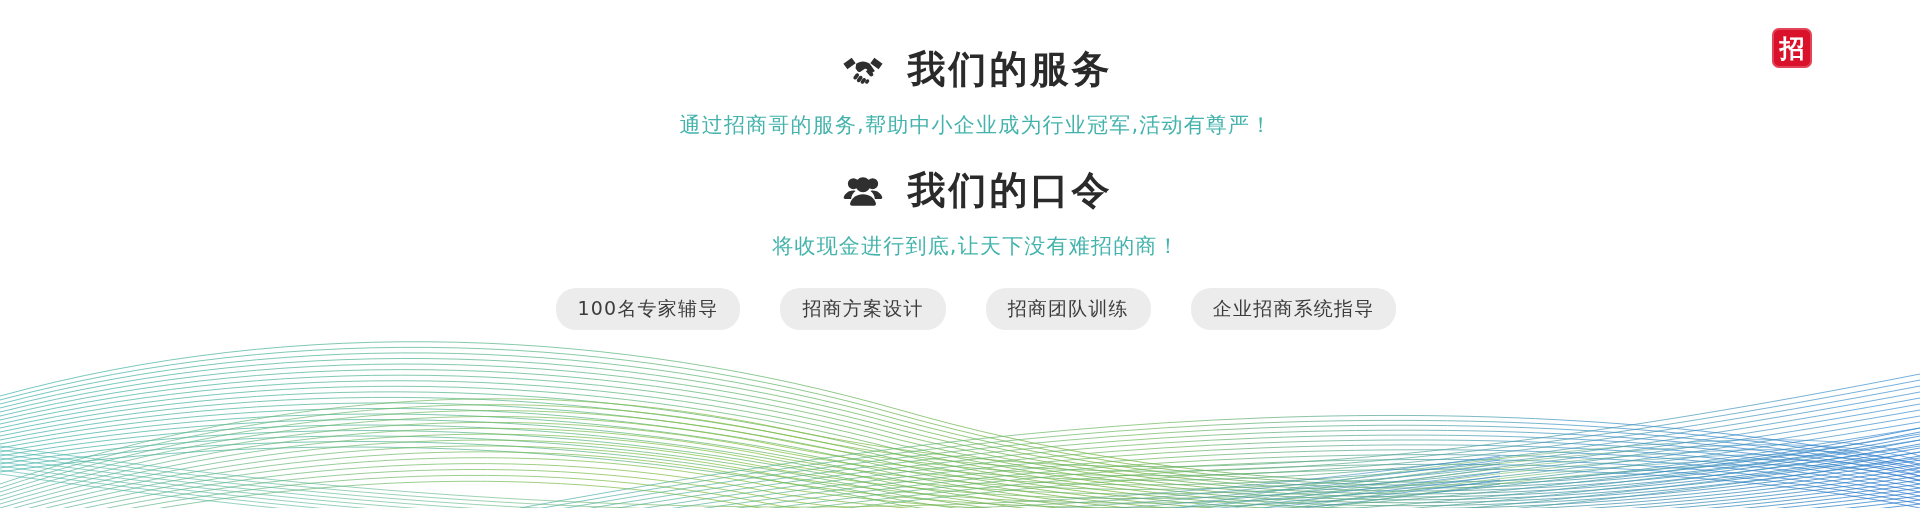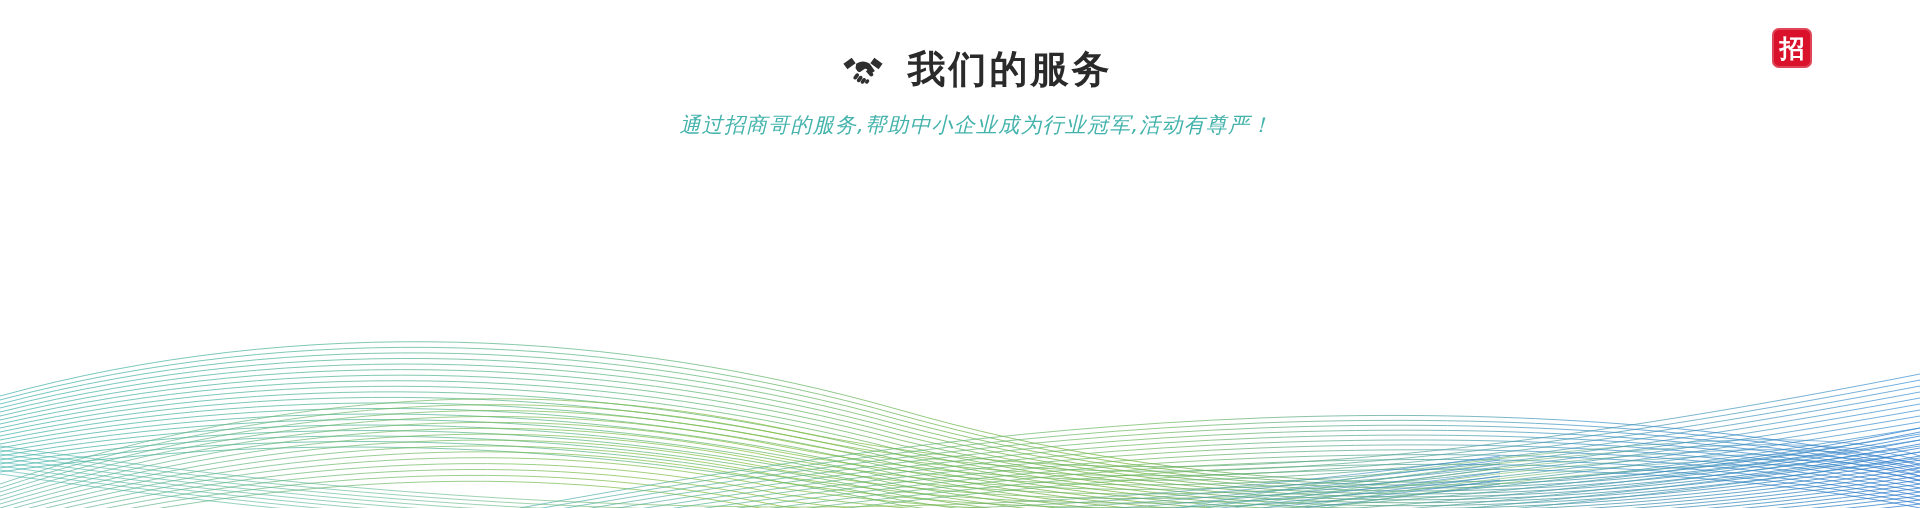--- a/index.html
+++ b/index.html
@@ -107,21 +107,20 @@
     white-space:nowrap;
     font-family:"DejaVu Sans","Liberation Sans",sans-serif;
   }
   .subtitle {
     margin-top:17px;
     font-size:21px;
     color:#44b3ac;
     letter-spacing:1.2px;
     white-space:nowrap;
     font-family:"DejaVu Sans","Liberation Sans",sans-serif;
-    font-style:italic;
   }
   #block-2 { margin-top:28px; }
 
   
   #tags {
     margin-top:28px;
     display:flex;
     align-items:center;
     justify-content:center;
     gap:40px;
@@ -269,16 +268,41 @@
                      C27.7 38.7 28.7 38.5 29.2 37.8 L30.3 36.2 C30.8 35.4 30.5 34.3 29.7 33.8 Z"></path>
             <path d="M27.0 25.3 L31.0 30.0 C31.8 30.9 33.1 31.0 34.0 30.3 C34.9 29.5 35.0 28.2 34.3 27.3
                      L30.2 22.6 Z"></path>
           </svg>
         </span>
         <span class="heading-text">我们的服务</span>
       </div>
       <div class="subtitle">通过招商哥的服务,帮助中小企业成为行业冠军,活动有尊严！</div>
     </div>
 
-
+    <div class="section" id="block-2">
+      <div class="heading-row">
+        <span class="heading-icon">
+          <svg width="44" height="44" viewBox="0 0 48 48" xmlns="http://www.w3.org/2000/svg" fill="currentColor">
+            <circle cx="13.5" cy="16.0" r="6.0"></circle>
+            <path d="M13.5 23.5 C8.4 23.5 4.3 26.6 3.0 30.9 C2.7 31.9 3.5 32.8 4.5 32.8
+                     L11.0 32.8 C11.3 29.0 13.1 25.7 15.9 23.9 C15.1 23.6 14.3 23.5 13.5 23.5 Z"></path>
+            <circle cx="34.5" cy="16.0" r="6.0"></circle>
+            <path d="M34.5 23.5 C33.7 23.5 32.9 23.6 32.1 23.9 C34.9 25.7 36.7 29.0 37.0 32.8
+                     L43.5 32.8 C44.5 32.8 45.3 31.9 45.0 30.9 C43.7 26.6 39.6 23.5 34.5 23.5 Z"></path>
+            <circle cx="24.0" cy="17.2" r="8.2"></circle>
+            <path d="M24.0 27.6 C16.9 27.6 11.4 31.8 9.9 37.6 C9.6 38.9 10.6 40.1 11.9 40.1
+                     L36.1 40.1 C37.4 40.1 38.4 38.9 38.1 37.6 C36.6 31.8 31.1 27.6 24.0 27.6 Z"></path>
+          </svg>
+        </span>
+        <span class="heading-text">我们的口令</span>
+      </div>
+      <div class="subtitle">将收现金进行到底,让天下没有难招的商！</div>
+    </div>
+
+    <div id="tags">
+      <span class="tag">100名专家辅导</span>
+      <span class="tag">招商方案设计</span>
+      <span class="tag">招商团队训练</span>
+      <span class="tag">企业招商系统指导</span>
+    </div>
 
   </div>
 </div>
 
 </body></html>

